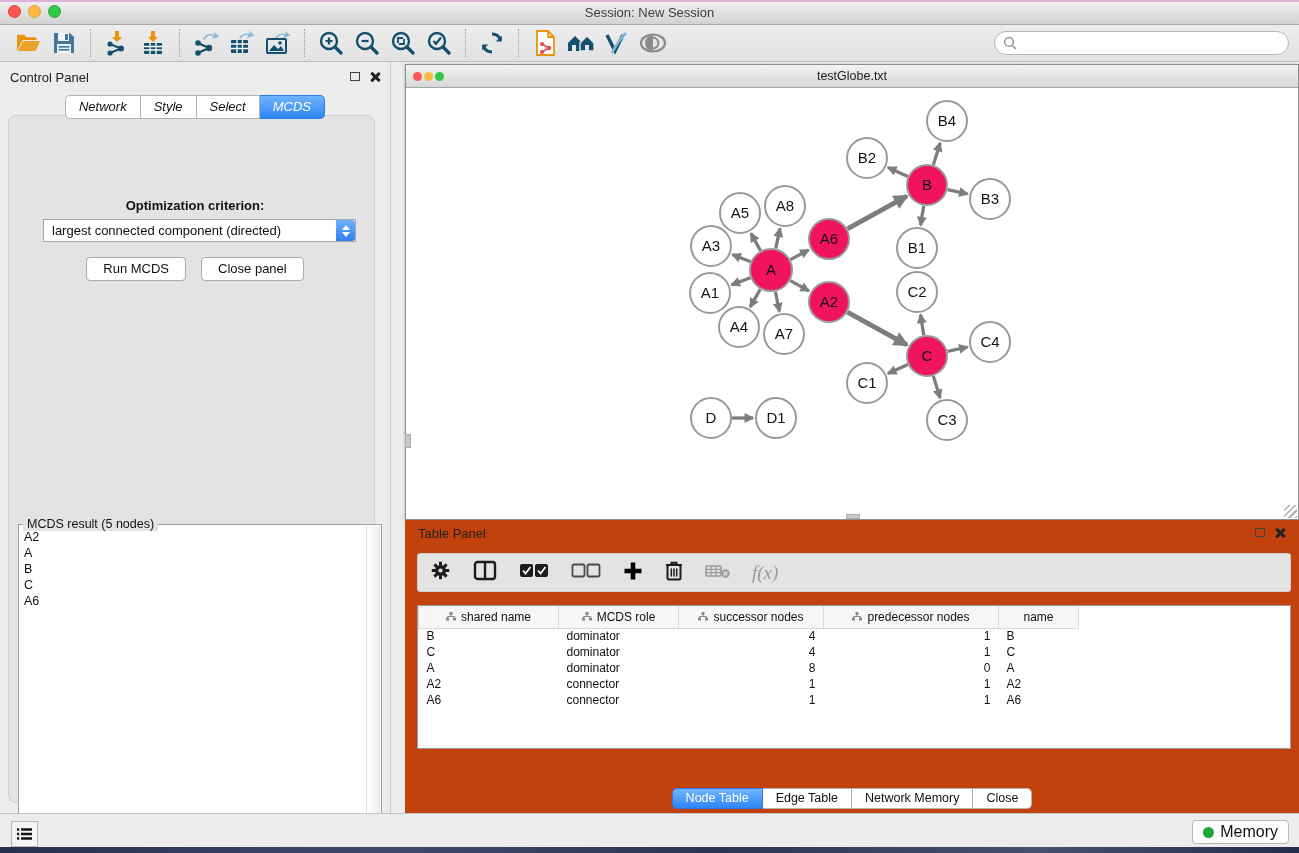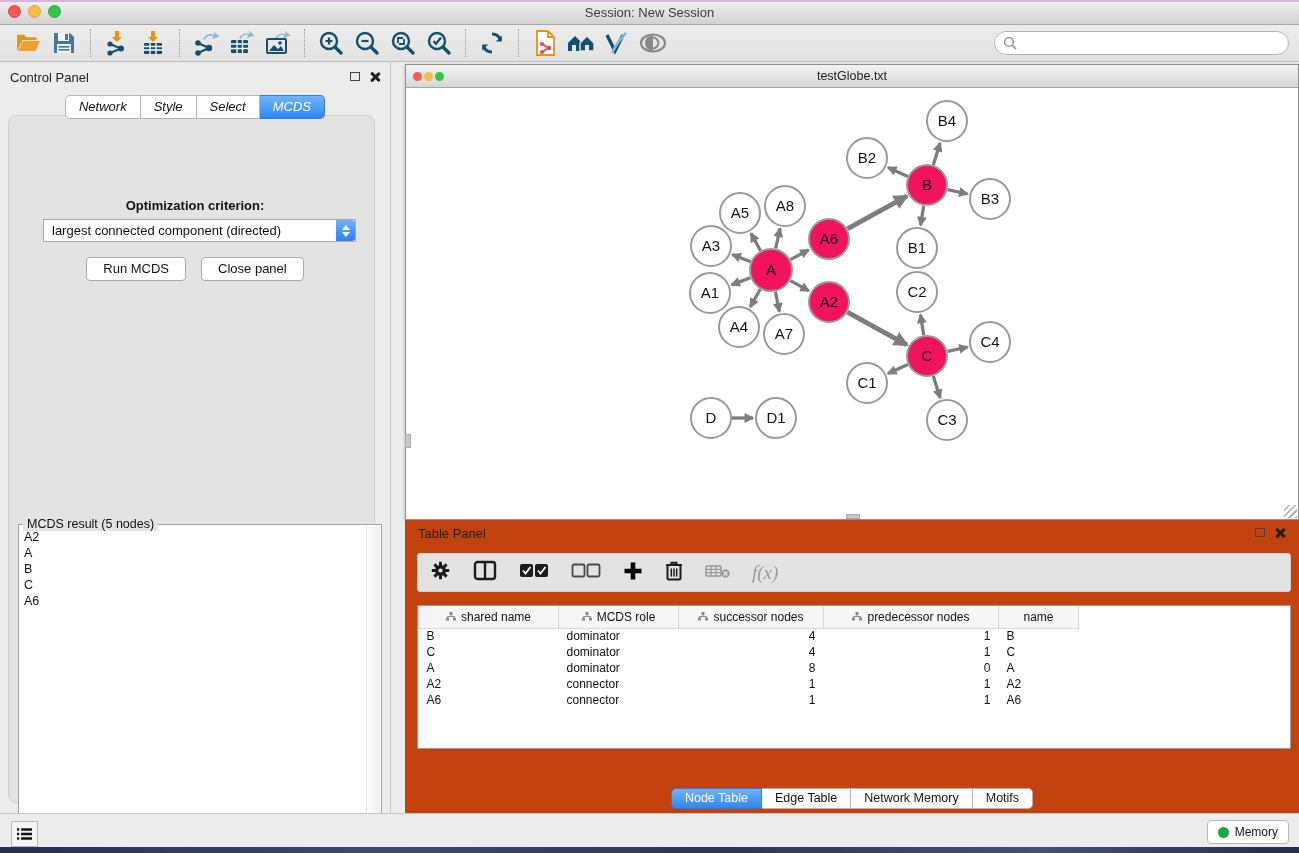--- a/index.html
+++ b/index.html
@@ -93,21 +93,21 @@
   table.node-table th .hdr-inner { display:flex; align-items:center; justify-content:center; gap:5px; }
   table.node-table td { height:16px; padding:0 8px; white-space:nowrap; overflow:hidden; }
   td.al-right { text-align:right; }
   .tp-tabs { position:absolute; left:0; right:0; top:268px; display:flex; justify-content:center; }
   .tp-tabs .tab { padding:2px 13px 3px; font-size:12.5px; }
 
   
   .statusbar { position:absolute; left:0; top:813px; width:1299px; height:34px; background:#ececec; border-top:1px solid #c4c4c4; }
   .list-btn { position:absolute; left:11px; top:7px; width:27px; height:26px; background:#f4f4f4; border:1px solid #b8b8b8; display:flex; align-items:center; justify-content:center; }
   .memory-btn { position:absolute; right:10px; top:6px; height:24px; background:#fdfdfd; border:1px solid #b8b8b8; border-radius:4px;
-    display:flex; align-items:center; gap:6px; padding:0 10px; font-size:12px; color:#111; }
+    display:flex; align-items:center; gap:6px; padding:0 10px; font-size:16px; color:#111; }
   .memory-dot { width:11px; height:11px; border-radius:50%; background:#1ea53c; }
   .desktop-strip { position:absolute; left:0; top:847px; width:1299px; height:6px;
     background:linear-gradient(90deg,#25304d,#3d4a6a 30%,#2a3550 55%,#44516f 80%,#222d49); }
 </style>
 </head>
 <body>
 
 <div id="app">
 
   <div class="titlebar">
@@ -571,21 +571,21 @@
               <td class="al-right" style="width: 175px;">1</td>
               <td style="width: 80px;">A6</td>
             </tr>
           </tbody>
       </table>
     </div>
     <div class="tp-tabs">
         <div class="tab active">Node Table</div>
         <div class="tab">Edge Table</div>
         <div class="tab">Network Memory</div>
-        <div class="tab">Motifs</div>
+        <div class="tab">Close</div>
       </div>
   </div>
 
   <div class="statusbar">
     <div class="list-btn">
       <svg width="16" height="14" viewBox="0 0 16 14">
           <g stroke="#111" stroke-width="2.6">
             <path d="M4 2.5 h11 M4 7 h11 M4 11.5 h11"></path>
           </g>
           <g fill="#111">

